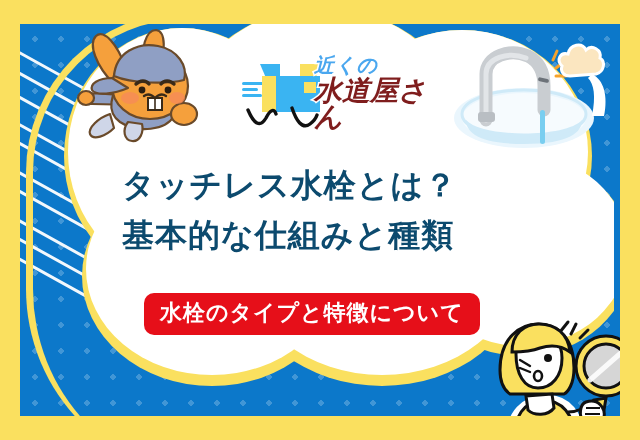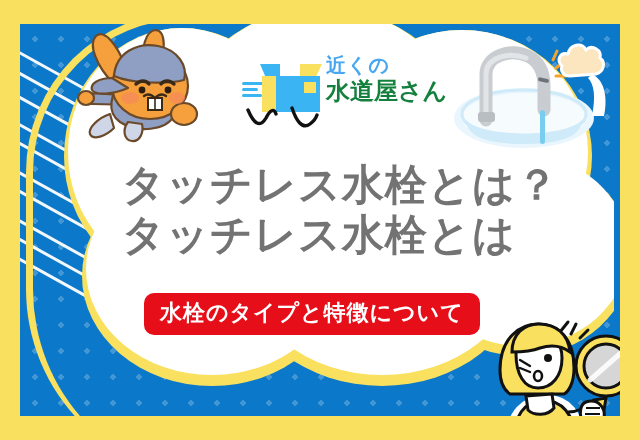--- a/index.html
+++ b/index.html
@@ -49,39 +49,39 @@
   .box-left{position:absolute;left:2px;top:16px;width:16px;height:36px;background:#fae05f;}
   .box-flapL{position:absolute;left:0px;top:4px;width:20px;height:14px;background:#3ab4f2;
      clip-path:polygon(0 0,100% 0,100% 100%,30% 100%);}
   .box-flapR{position:absolute;left:40px;top:4px;width:22px;height:14px;background:#fae05f;
      clip-path:polygon(0 0,100% 0,70% 100%,0 100%);}
   .box-tape{position:absolute;left:44px;top:22px;width:12px;height:11px;background:#fae05f;}
   .box-speed{position:absolute;left:-18px;top:22px;width:22px;height:16px;}
   .box-speed i{position:absolute;left:0;height:2.5px;background:#3ab4f2;border-radius:2px;}
   .legs{position:absolute;left:6px;top:54px;width:78px;height:30px;}
   .legs svg{display:block;}
-  .logo-text{position:absolute;left:88px;top:2px;width:130px;}
+  .logo-text{position:absolute;left:76px;top:2px;width:130px;font-style:italic;}
   .logo-l1{color:#4aa7ef;font-weight:bold;font-size:20px;line-height:22px;
     -webkit-text-stroke:3px #ffffff;paint-order:stroke fill;letter-spacing:1px;}
-  .logo-l2{color:#15803d;font-weight:bold;font-size:24px;line-height:26px;
+  .logo-l2{color:#7f1d1d;font-weight:bold;font-size:28px;line-height:26px;
     -webkit-text-stroke:3px #ffffff;paint-order:stroke fill;letter-spacing:0px;margin-top:2px;}
 
   
   .faucet{position:absolute;left:452px;top:34px;width:160px;height:118px;}
 
   
   .rabbit{position:absolute;left:62px;top:22px;width:150px;height:125px;}
 
   
   .woman{position:absolute;left:476px;top:318px;width:164px;height:122px;}
 
   
   .headline{
     position:absolute;left:122px;top:160px;width:440px;
-    color:#737373;font-weight:bold;font-size:42px;line-height:50px;
+    color:#0c4a6e;font-weight:bold;font-size:32px;line-height:50px;
     letter-spacing:1px;white-space:nowrap;
   }
   .headline div{white-space:nowrap;}
 
   
   .ribbon{
     position:absolute;left:146px;top:295px;
     background:#e60f19;border-radius:8px;
     padding:5px 14px 7px 14px;
     color:#ffffff;font-weight:bold;font-size:22px;line-height:26px;
@@ -233,21 +233,21 @@
 
     <g fill="#fbe6c0" stroke="#ffffff" stroke-width="3">
       <path d="M110 32 C104 26 108 18 116 20 C118 10 130 8 134 16 C140 10 150 16 148 24
                C154 28 152 38 144 40 L118 42 C112 42 108 38 110 32 Z"></path>
     </g>
     <path d="M140 40 C152 46 156 62 152 82 L140 82 C144 62 142 50 136 44 Z" fill="#ffffff"></path>
   </svg>
 
   <div class="headline">
     <div>タッチレス水栓とは？</div>
-    <div>タッチレス水栓とは</div>
+    <div>基本的な仕組みと種類</div>
   </div>
 
   <div class="ribbon">水栓のタイプと特徴について</div>
 
   <svg class="woman" viewBox="0 0 164 122">
 
     <g stroke="#ffffff" stroke-width="8" fill="none">
       <path d="M34 120 C34 96 48 82 70 80 C92 82 104 96 104 120"></path>
     </g>
 

